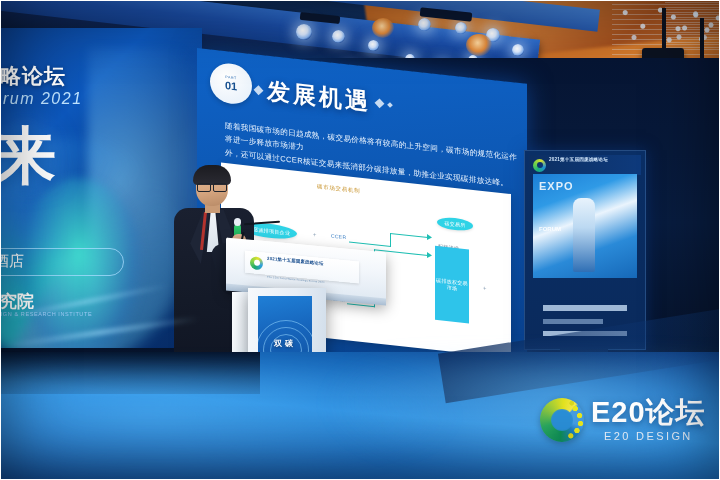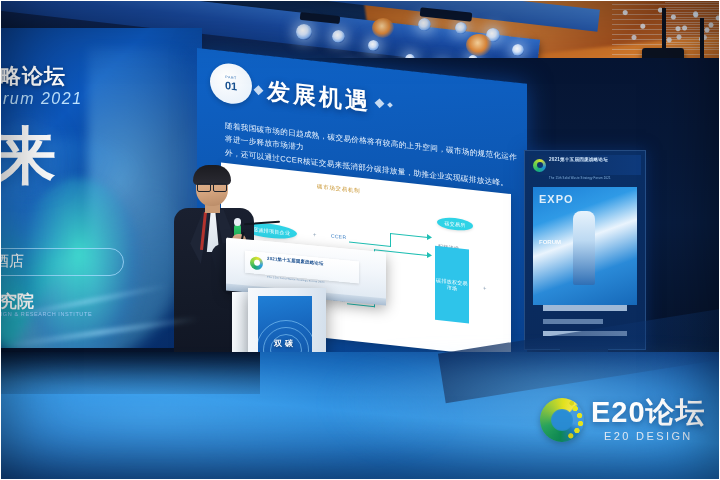--- a/index.html
+++ b/index.html
@@ -121,21 +121,21 @@
     background:linear-gradient(180deg,#0a2f66 0%,#0a2a5c 100%);
     border:1px solid rgba(120,180,245,.25);box-shadow:0 0 14px rgba(10,60,140,.5);}
   .sp-head{position:absolute;left:4px;top:4px;right:4px;height:20px;
     background:linear-gradient(90deg,#0c2f63,#0e3a7c);display:flex;align-items:center;gap:3px;padding:0 4px;}
   .sp-logo{width:13px;height:13px;border-radius:50%;
     background:conic-gradient(from 200deg,#18b07a,#6fd24a,#d9e02e,#1f8fd6,#18b07a);
     position:relative;flex:none;}
   .sp-logo:after{content:"";position:absolute;inset:3.5px;border-radius:50%;background:#0d3470;}
   .sp-t1{color:#d8ecff;font-size:4.6px;font-weight:bold;letter-spacing:.2px;white-space:nowrap;}
   .sp-t2{color:#8fbde8;font-size:2.8px;letter-spacing:.2px;white-space:nowrap;}
-  .sp-img{position:absolute;left:8px;top:36px;width:104px;height:118px;
+  .sp-img{position:absolute;left:8px;top:23px;width:104px;height:104px;
     background:linear-gradient(160deg,#1c7fd6 0%,#2f9ae6 25%,#eaf4fd 45%,#2a8ad8 70%,#1668b8 100%);
     overflow:hidden;}
   .sp-img-figure{position:absolute;left:40px;top:24px;width:22px;height:74px;
     background:linear-gradient(180deg,#e8f3fc 0%,#bcd9f2 40%,#2f6fb5 100%);border-radius:8px 8px 2px 2px;}
   .sp-img-txt{position:absolute;left:6px;top:6px;color:rgba(255,255,255,.85);font-size:11px;
     font-weight:bold;letter-spacing:1px;}
   .sp-img-txt2{position:absolute;left:6px;top:52px;color:rgba(255,255,255,.9);font-size:6px;font-weight:bold;}
   .sp-bar{position:absolute;left:18px;width:84px;height:6px;background:rgba(210,232,255,.75);}
   .sp-bar2{position:absolute;left:18px;width:60px;height:5px;background:rgba(180,212,245,.5);}
   .sp-stand{position:absolute;left:560px;top:348px;width:48px;height:16px;

